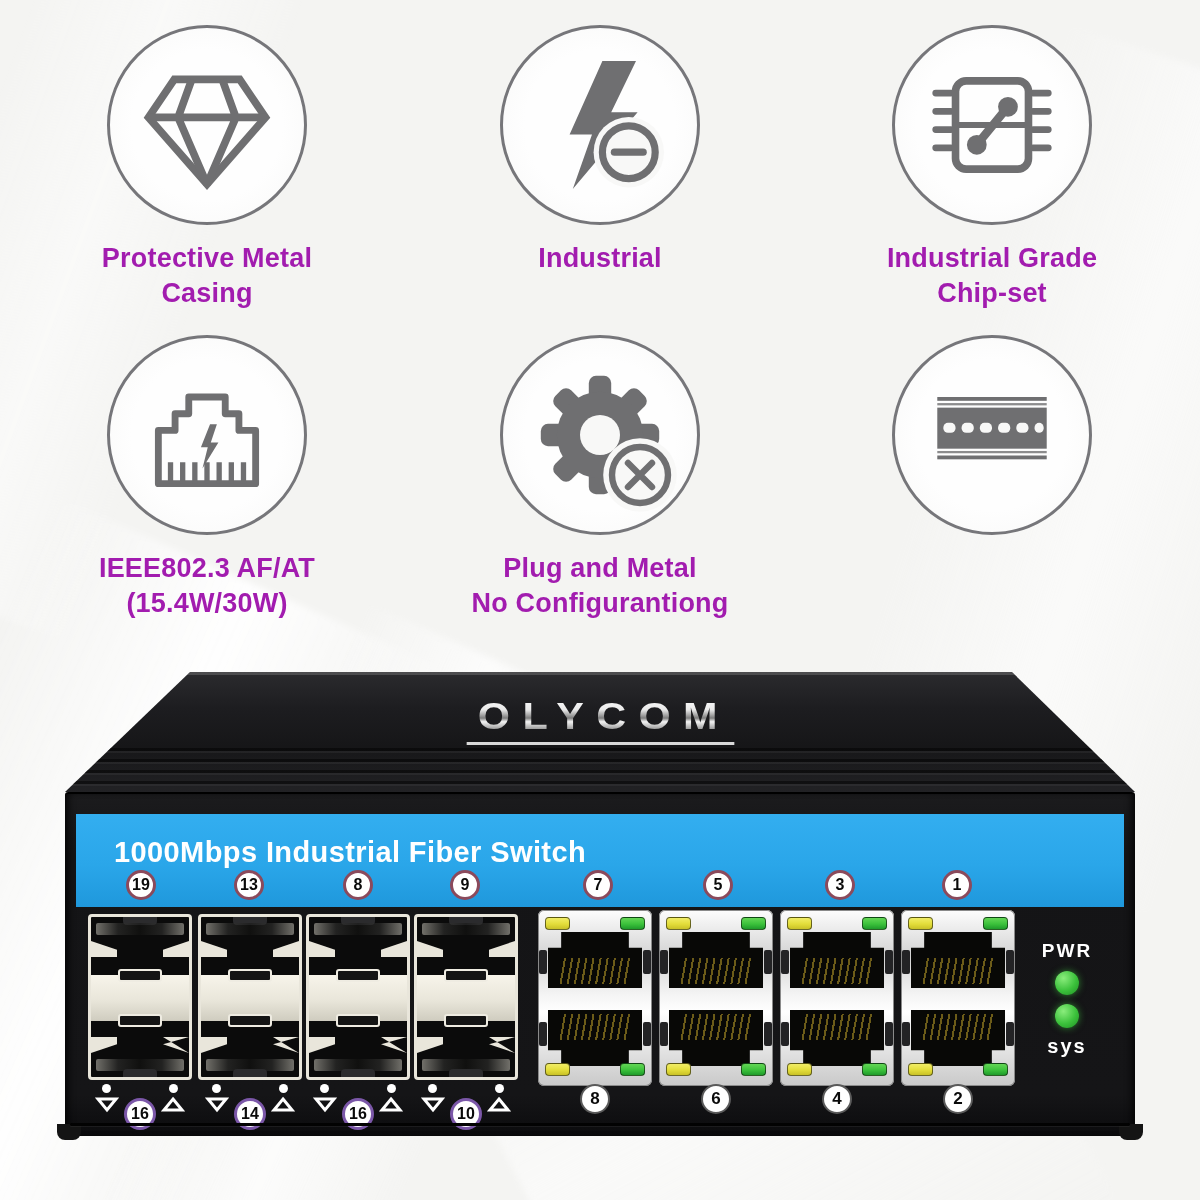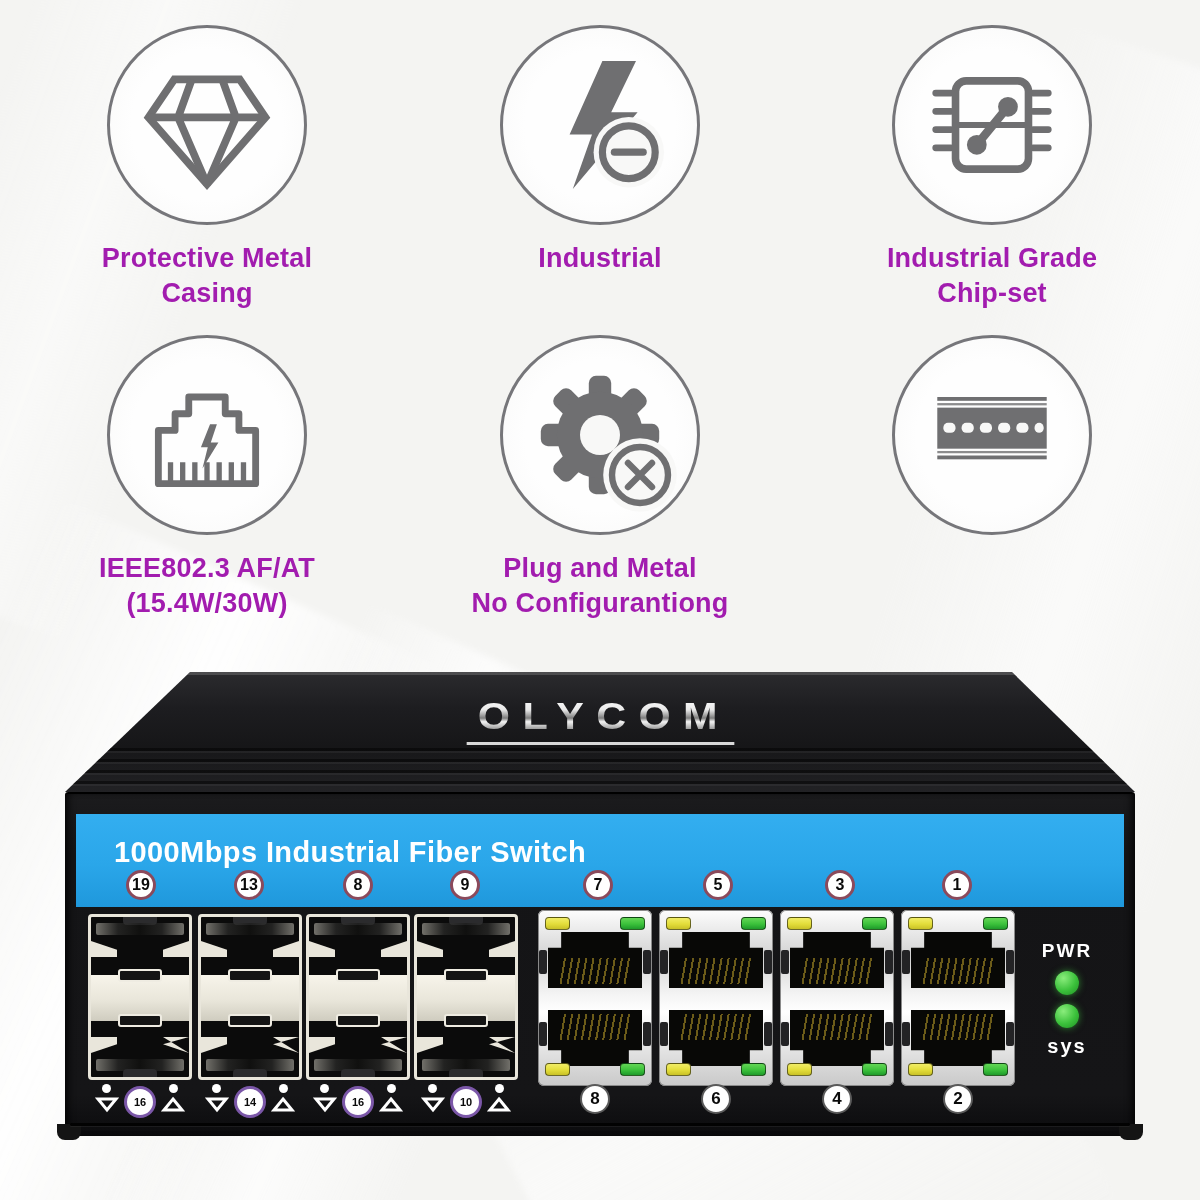--- a/index.html
+++ b/index.html
@@ -66,21 +66,21 @@
   .wtr{right:0;top:24px;clip-path:polygon(100% 0,0 55%,0 100%,100% 100%);}
   .wbl{left:0;bottom:24px;clip-path:polygon(0 0,100% 0,100% 45%,0 100%);}
   .wbr{right:0;bottom:24px;clip-path:polygon(0 0,100% 0,0 45%,100% 100%);}
   .sfp-band{position:absolute;left:0;right:0;top:58px;height:46px;background:linear-gradient(180deg,#f7f4ea 0%,#e9e6da 55%,#cfccbf 100%);}
   .latch{position:absolute;left:50%;transform:translateX(-50%);width:44px;height:13px;background:#141414;border:2px solid #efece2;border-radius:3px;box-sizing:border-box;}
   .latch.lt{top:-6px;} .latch.lb{bottom:-6px;}
   .sfp-markers{position:absolute;left:0;top:168px;width:104px;height:44px;}
   .mdot{position:absolute;top:2px;width:9px;height:9px;border-radius:50%;background:#fff;}
   .mdl{left:14px;} .mdr{right:14px;}
   .mtri{position:absolute;top:14px;} .mtd{left:7px;} .mtu{right:7px;}
-  .sfp-num{position:absolute;left:50%;transform:translateX(-50%);top:4px;width:32px;height:32px;border:3px solid var(--bottom_ring);font-size:11px;}
+  .sfp-num{position:absolute;left:50%;transform:translateX(-50%);top:16px;width:32px;height:32px;border:3px solid var(--bottom_ring);font-size:16px;}
 
   
   .rj45{position:absolute;top:116px;width:114px;height:176px;border-radius:6px;
         background:linear-gradient(180deg,#fdfdfd 0%,#d3d3d3 26%,#f4f4f4 48%,#ffffff 58%,#c9c9c9 100%);
         box-shadow:inset 0 0 0 1px #8a8a8a;}
   .jack{position:absolute;left:10px;right:10px;height:56px;background:#080806;}
   .jtop{top:22px;clip-path:polygon(0 28%,14% 28%,14% 0,86% 0,86% 28%,100% 28%,100% 100%,0 100%);}
   .jbot{top:100px;clip-path:polygon(0 0,100% 0,100% 72%,86% 72%,86% 100%,14% 100%,14% 72%,0 72%);}
   .jack::after{content:'';position:absolute;left:12%;right:12%;height:46%;
         background:repeating-linear-gradient(100deg,rgba(190,160,40,0) 0 5px,rgba(190,160,40,.55) 5px 7px);}

